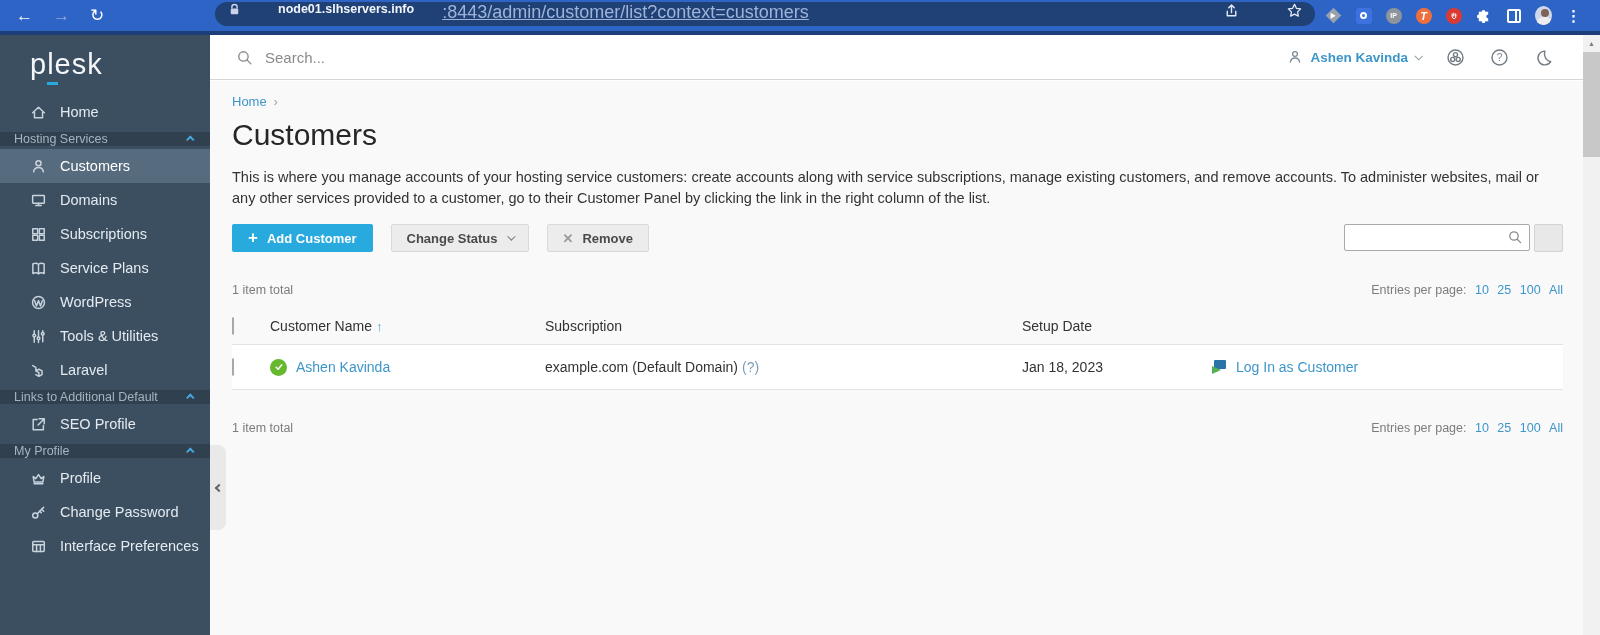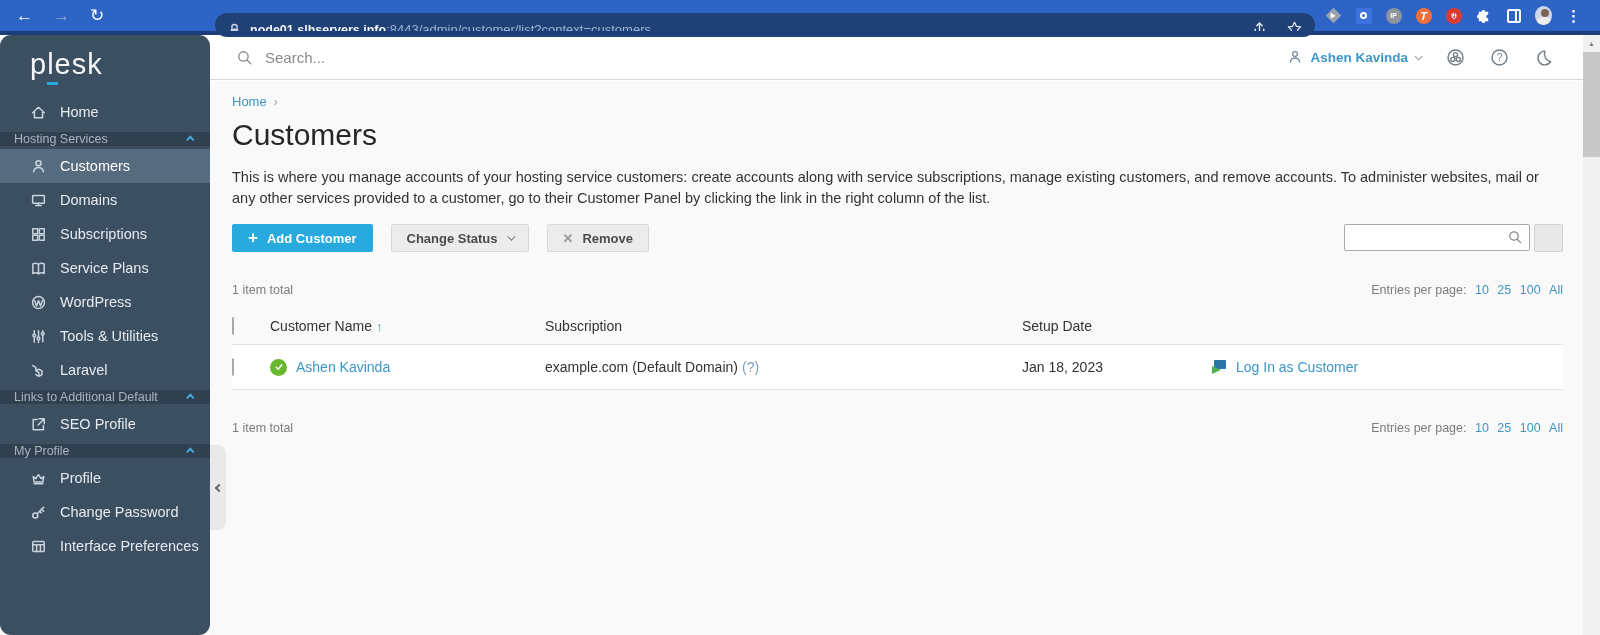--- a/index.html
+++ b/index.html
@@ -5,44 +5,44 @@
   * { box-sizing: border-box; margin: 0; padding: 0; }
   html,body { width:1600px; height:635px; overflow:hidden; }
   body { font-family:"Liberation Sans", sans-serif; background:#fff; position:relative; }
 
   
   .browser { position:absolute; top:0; left:0; width:1600px; height:31px; background:#2e64c6; display:flex; align-items:center; z-index:30;}
   .browser-edge { position:absolute; top:31px; left:0; width:1600px; height:4px; background:#1d3f79; z-index:30;}
   .bnav { display:flex; align-items:center; gap:20px; padding-left:16px; }
   .bnav span { color:#fff; font-size:17px; line-height:1; cursor:default; }
   .bnav .fwd { color:#8fa9d9; }
-  .addr { position:absolute; left:215px; top:13px; width:1100px; height:24px; background:#1f4176; border-radius:12px; display:flex; align-items:flex-end; padding:0 12px; }
+  .addr { position:absolute; left:215px; top:2px; width:1100px; height:24px; background:#1f4176; border-radius:12px; display:flex; align-items:flex-start; padding:0 12px;gap:28px; }
   .addr .lock { margin-right:8px; display:flex; }
   .addr .host { color:#f2f5fa; font-size:12.5px; font-weight:bold; }
-  .addr .path { color:#9fb3d9; font-size:13px; }
+  .addr .path { color:#9fb3d9; font-size:18px;text-decoration:underline; }
   .addr .spacer { flex:1; }
   .addr .pill-icon { margin-left:18px; display:flex; }
   .ext-row { position:absolute; left:1325px; top:0; height:31px; display:flex; align-items:center; gap:13px; }
   .ext { width:17px; height:17px; display:flex; align-items:center; justify-content:center; position:relative; }
   .ext-diamond { width:11px; height:11px; background:#98a1ac; transform:rotate(45deg); display:flex; align-items:center; justify-content:center; }
   .ext-diamond i { transform:rotate(-45deg); width:0; height:0; border-left:5px solid #fff; border-top:3px solid transparent; border-bottom:3px solid transparent; }
   .ext-blue { width:16px; height:16px; background:#3d72e0; border-radius:3px; }
   .ext-circle { width:16px; height:16px; border-radius:50%; color:#fff; display:flex; align-items:center; justify-content:center; }
   .ext-ip { background:#8d949c; font-size:7px; font-weight:bold; }
   .ext-t { background:#ef6f3c; font-size:11px; font-weight:bold; font-style:italic; }
   .ext-red { background:#d93a32; }
   .ext-panel { width:14px; height:14px; border:2px solid #fff; border-radius:2px; position:relative; }
   .ext-panel i { position:absolute; right:2px; top:0; bottom:0; width:2px; background:#fff; }
   .ext-dots { color:#fff; font-size:15px; font-weight:bold; letter-spacing:0; }
   .avatar-c { width:19px; height:19px; border-radius:50%; background:#cfd8ea; overflow:hidden; position:relative; }
   .avatar-c .hd { position:absolute; left:5.5px; top:3px; width:8px; height:8px; border-radius:50%; background:#7d6355; }
   .avatar-c .bd { position:absolute; left:2px; top:11px; width:15px; height:10px; border-radius:50% 50% 0 0; background:#ededed; }
 
   
-  .sidebar { position:absolute; left:0; top:35px; width:210px; height:600px; background:#3c4f60; z-index:10;border-radius:11px; }
+  .sidebar { position:absolute; left:0; top:35px; width:210px; height:600px; background:#3c4f60; z-index:10; }
   .logo { position:relative; padding:13px 0 14px 30px; color:#f4f7f9; font-size:29px; font-weight:300; letter-spacing:1px; }
   .logo .mark { position:absolute; left:47px; top:47px; width:11px; height:3px; background:#28aade; }
   .side-item { height:34px; display:flex; align-items:center; gap:13px; padding-left:30px; color:#e4eaf0; font-size:14.5px; cursor:pointer; }
   .side-item .sicon { display:flex; color:#c8d3dd; }
   .side-item .sicon svg { width:17px; height:17px; stroke:currentColor; fill:none; stroke-width:1.4; stroke-linecap:round; stroke-linejoin:round; }
   .side-item.active { background:#576b7e; color:#fff; }
   .side-section { height:14px; margin-top:3px; margin-bottom:3px; background:#30404f; color:#a6b4c0; font-size:12.5px; display:flex; align-items:center; justify-content:space-between; padding:0 16px 0 14px; cursor:pointer; }
   .chev { width:6px; height:6px; border-left:2px solid #47a8e0; border-top:2px solid #47a8e0; transform:rotate(45deg) translateY(1px); }
   .collapse-handle { position:absolute; left:210px; top:445px; width:16px; height:85px; background:#e9e9e9; border-radius:0 8px 8px 0; display:flex; align-items:center; justify-content:center; z-index:9; cursor:pointer; }
   .collapse-handle i { width:6px; height:6px; border-left:2px solid #666; border-bottom:2px solid #666; transform:rotate(45deg); margin-left:2px; }

